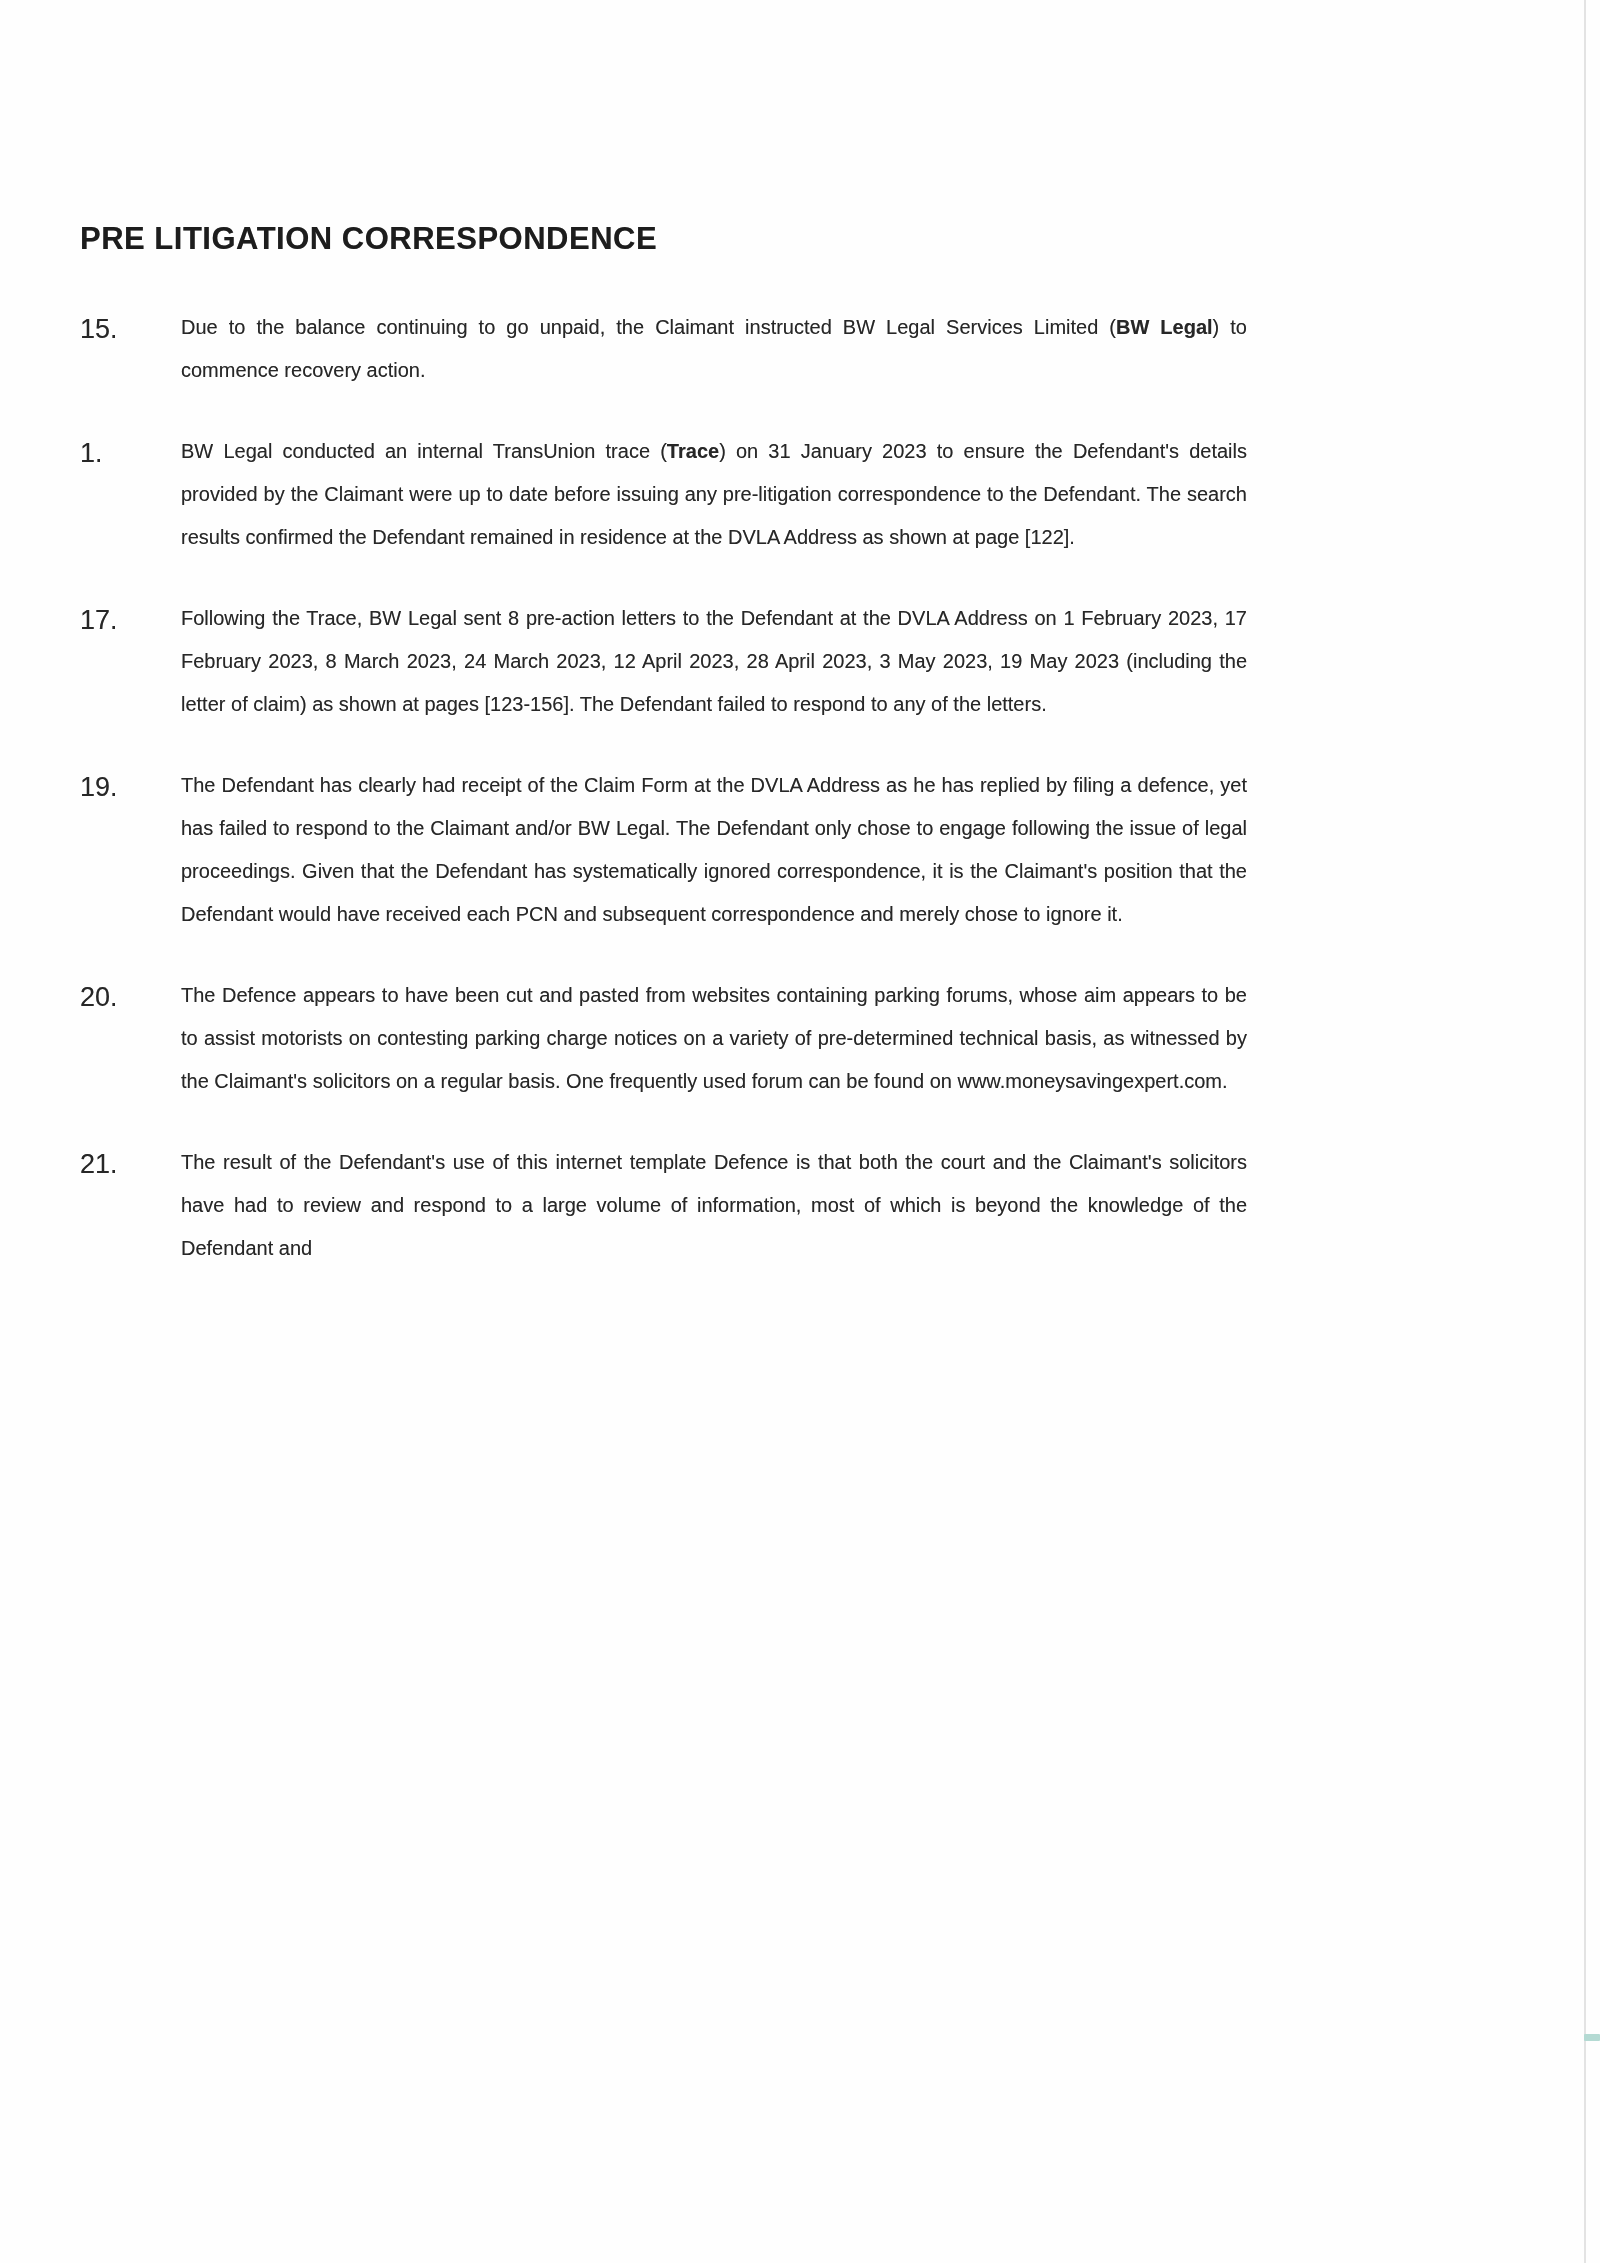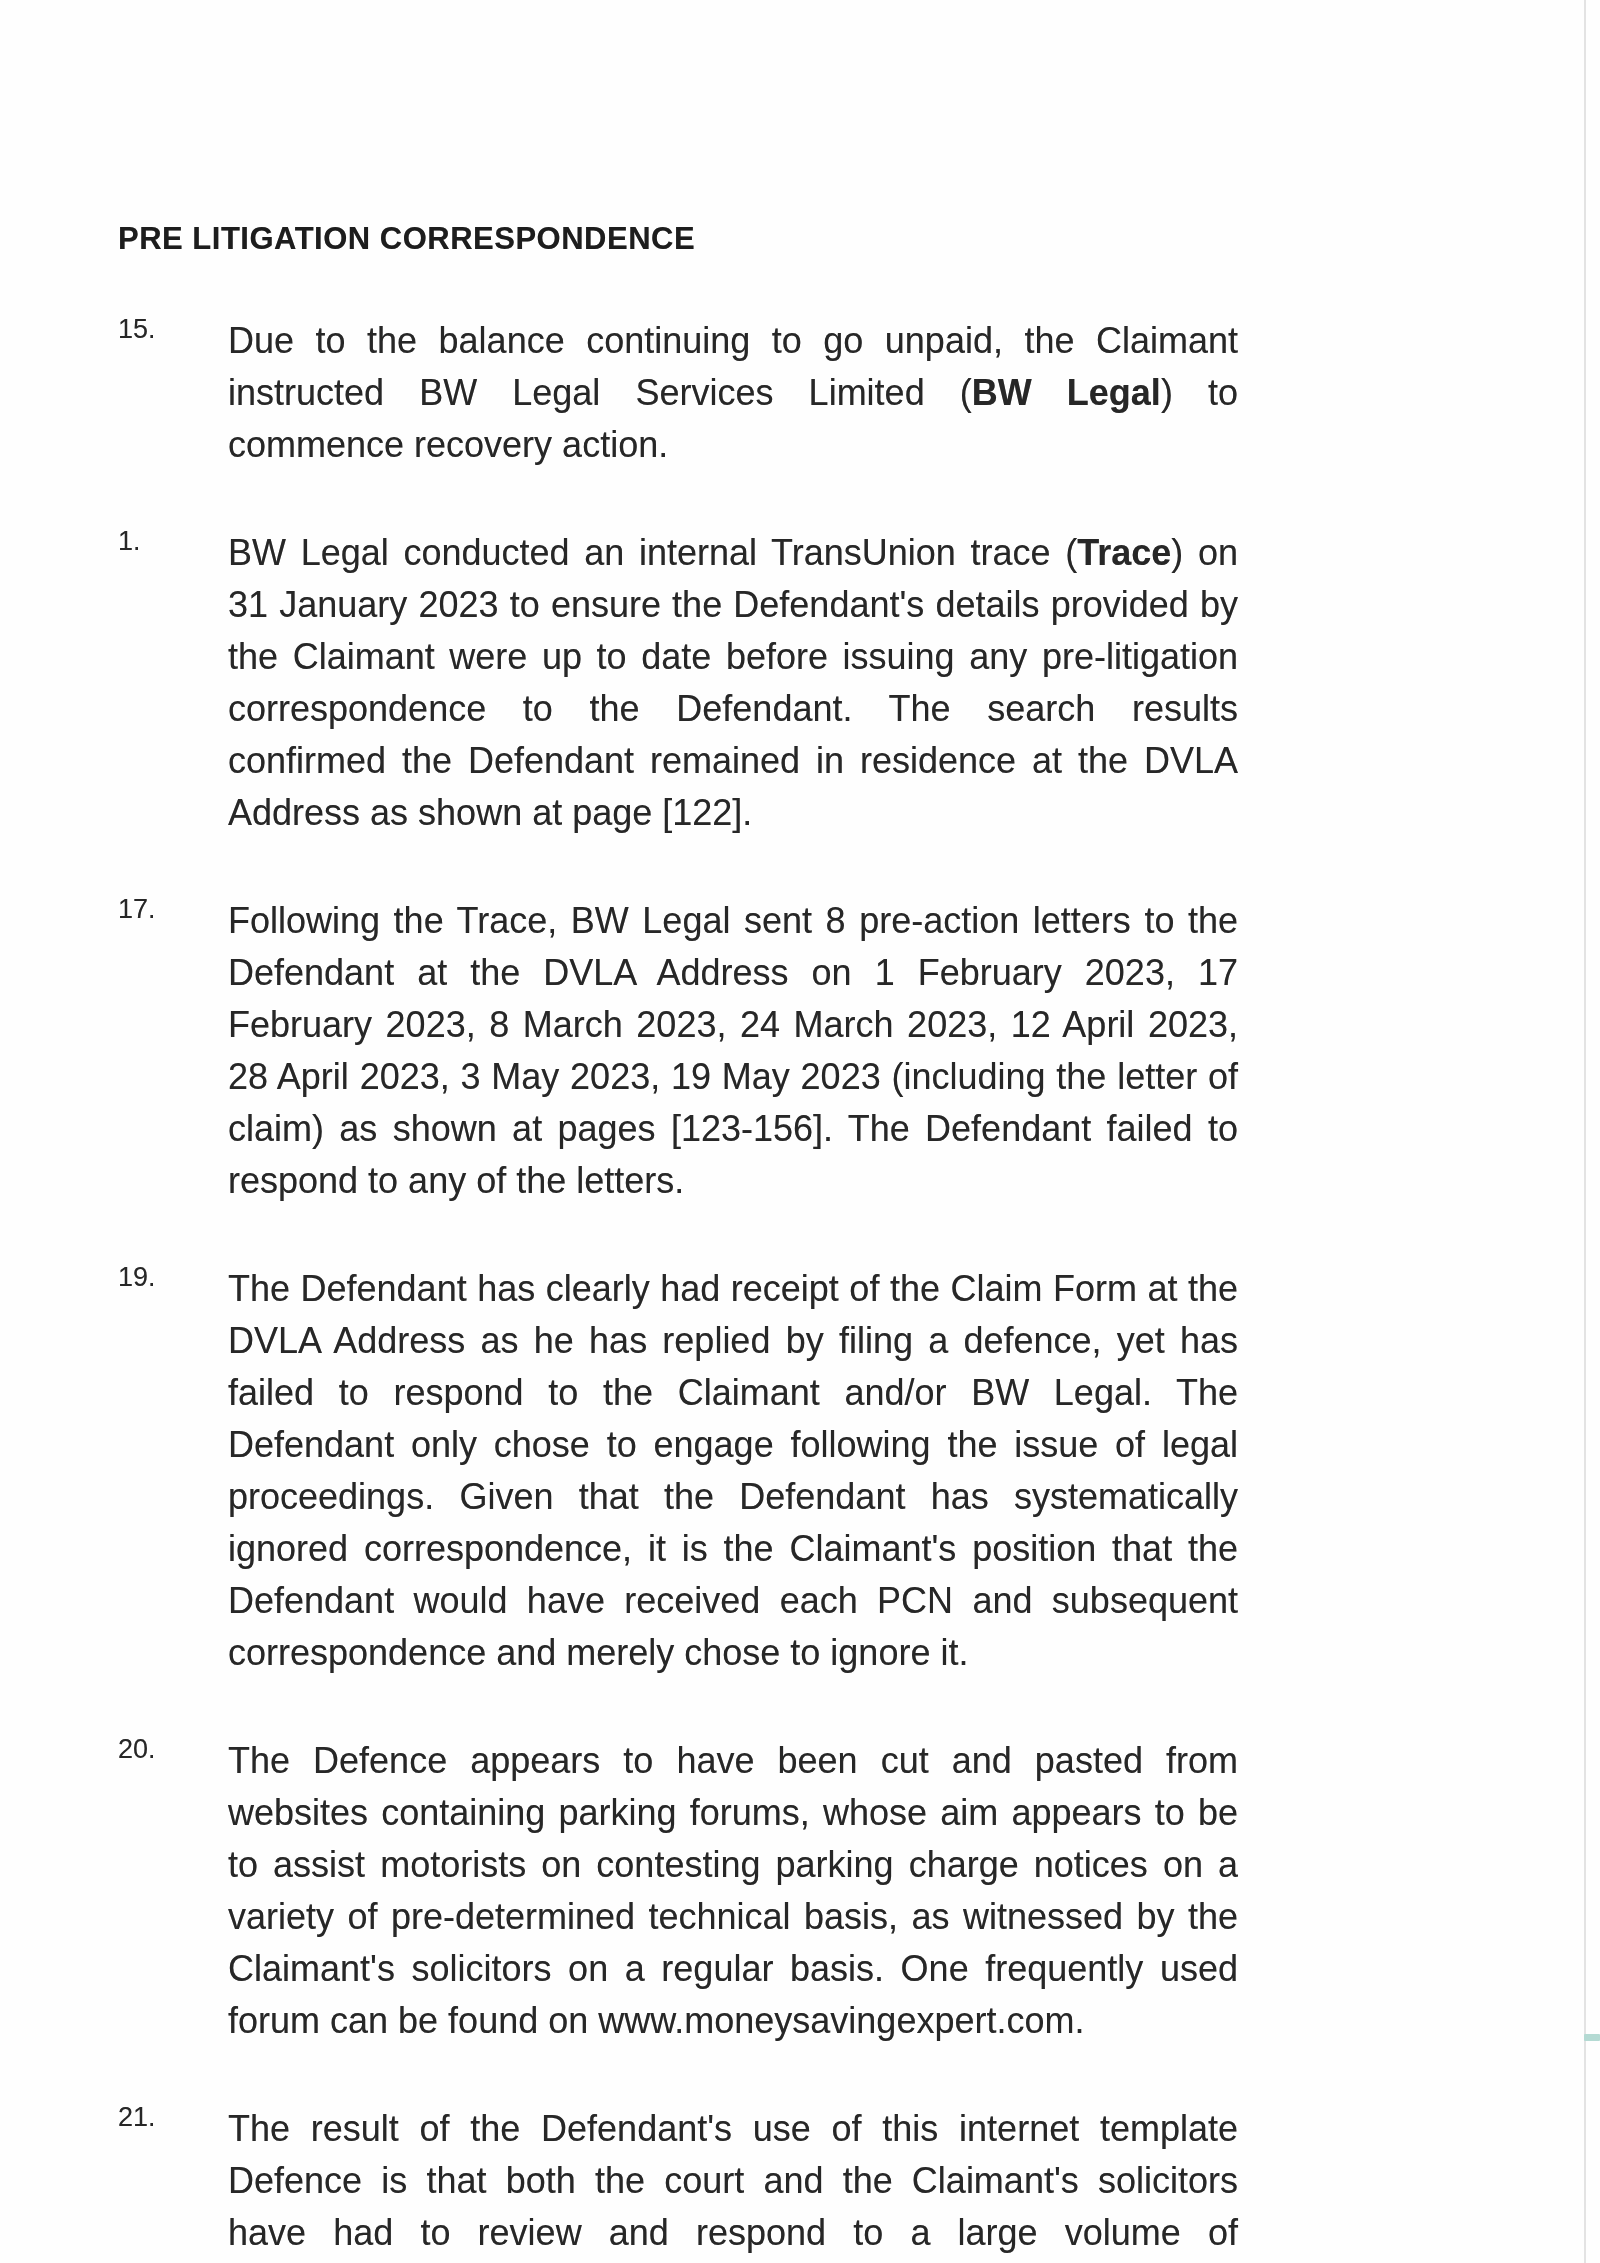--- a/index.html
+++ b/index.html
@@ -15,21 +15,21 @@
     font-family: "Liberation Sans", sans-serif;
     color: #272727;
     background: #fefefe;
   }
   .page {
     position: absolute;
     top: 0;
     left: 0;
     width: 1460px;
     height: 2263px;
-    padding: 213px 210px 0 118px;
+    padding: 213px 210px 0 80px;
     box-sizing: border-box;
   }
   .sec-heading {
     font-size: 31px;
     font-weight: bold;
     color: #1d1d1d;
     line-height: 52px;
     margin: 0 0 38px 0;
     letter-spacing: 0.5px;
     text-shadow: 0 0 0.6px rgba(30,30,30,0.45);
@@ -40,23 +40,23 @@
     margin: 0 0 32px 0;
   }
   .pnum {
     flex: 0 0 98px;
     font-size: 27px;
     line-height: 52px;
     text-shadow: 0 0 0.5px rgba(40,40,40,0.4);
   }
   .ptext {
     flex: 1 1 auto;
-    margin: 12px;
-    font-size: 36px;
-    line-height: 52px;
+    margin: 3px;
+    font-size: 20px;
+    line-height: 43px;
     text-align: justify;
     text-shadow: 0 0 0.5px rgba(40,40,40,0.4);
   }
   .ptext .b { font-weight: bold; }
   .ptext .i { }
   .scan-line {
     position: absolute;
     left: 1584px;
     top: 0;
     width: 2px;

